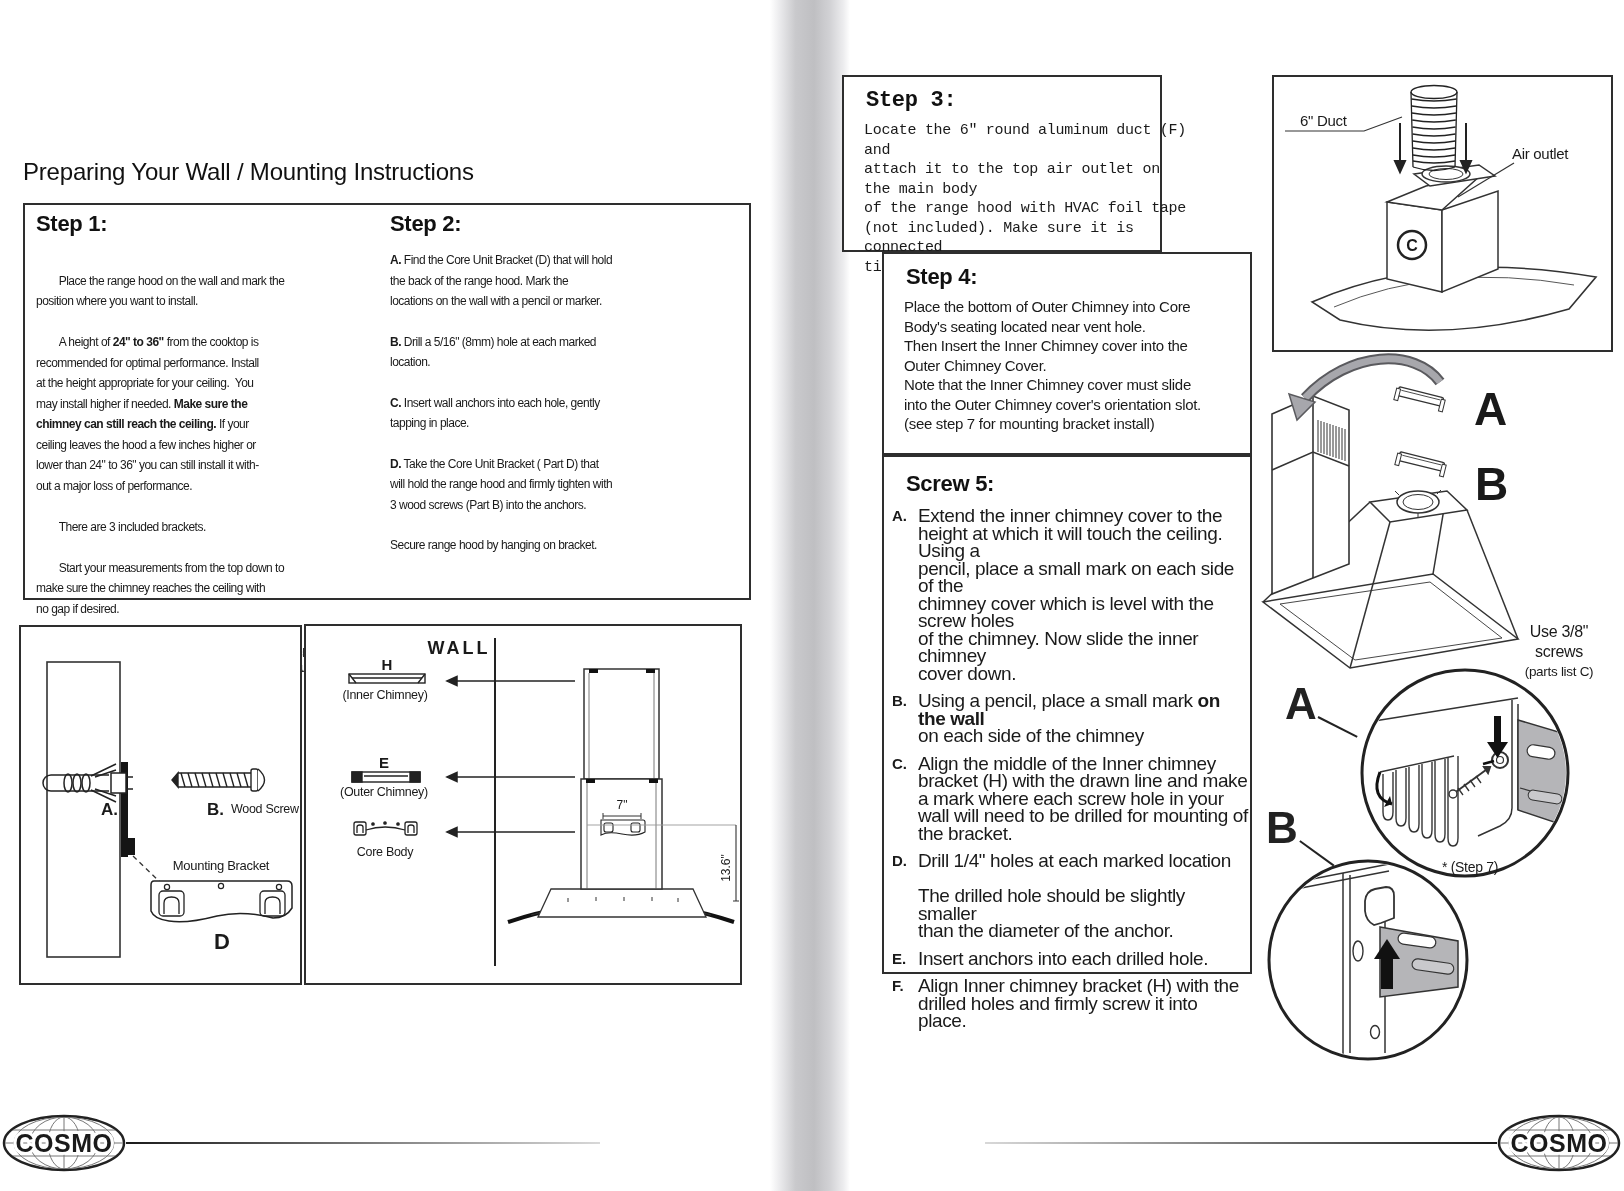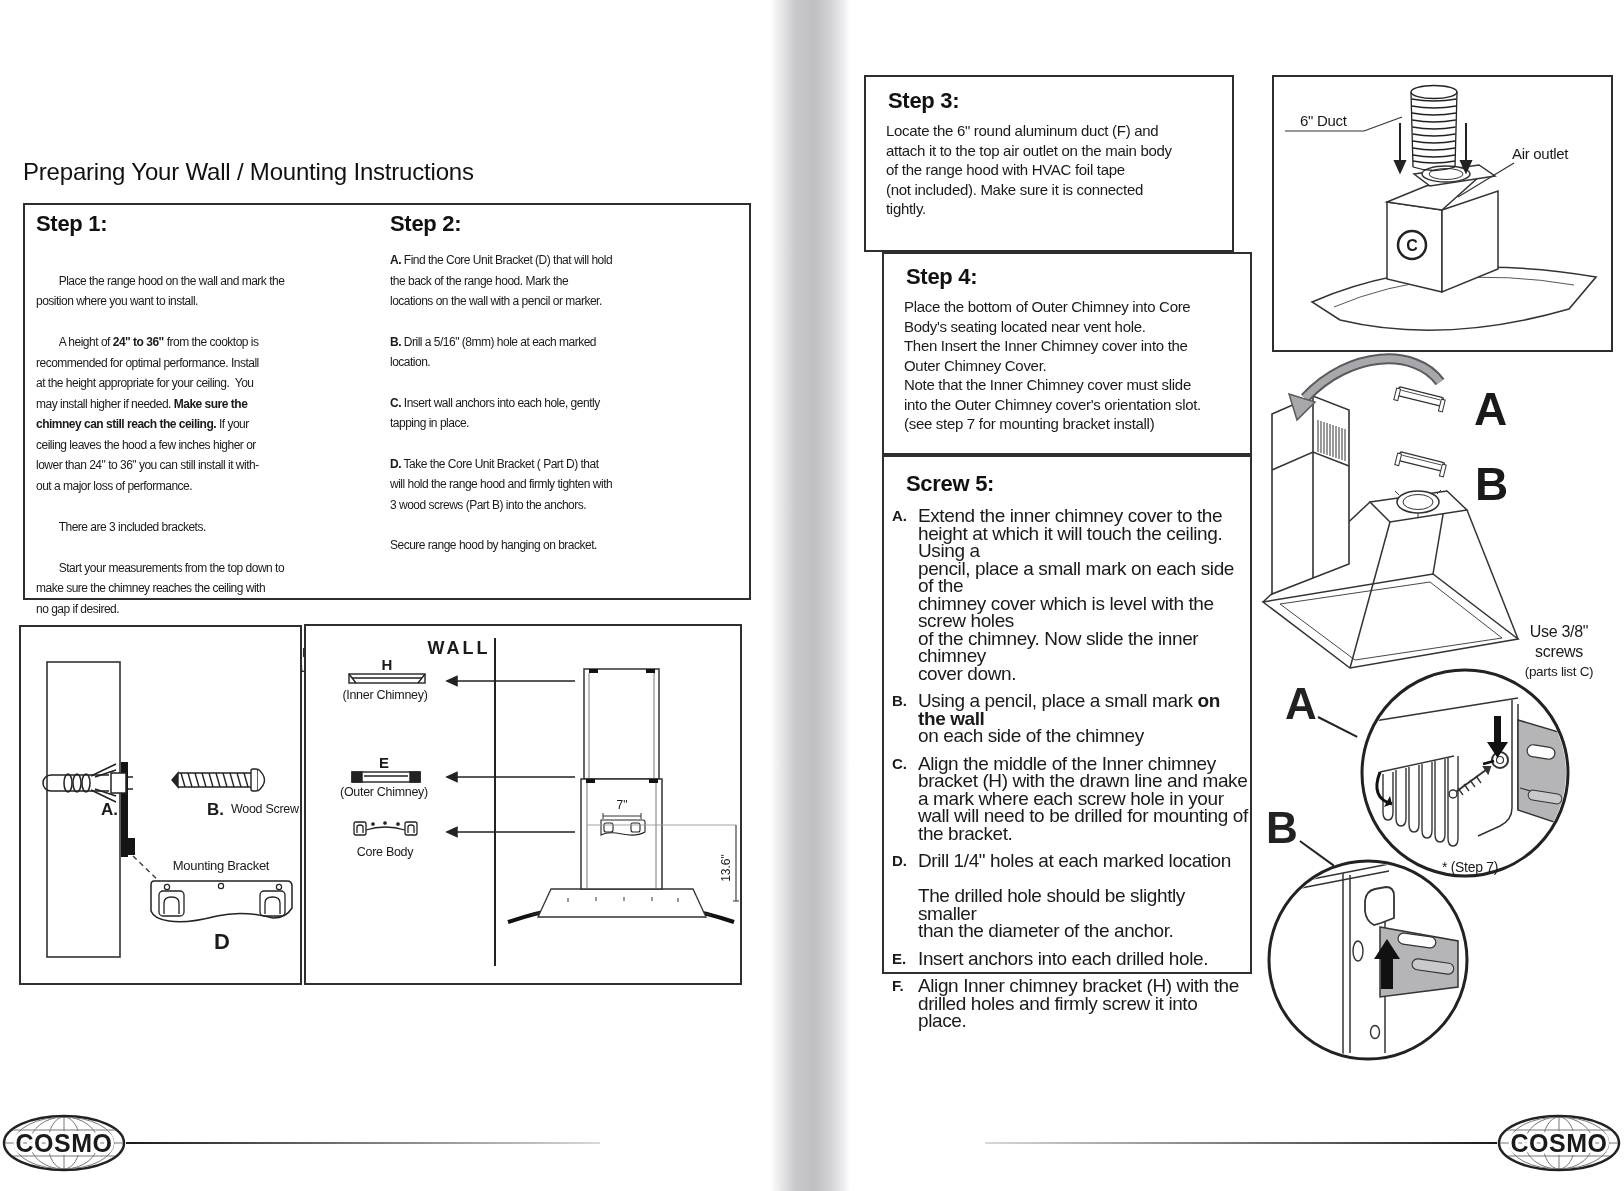--- a/index.html
+++ b/index.html
@@ -198,21 +198,21 @@
           <rect x="325" y="197" width="9" height="9" rx="2" fill="none"></rect>
         </g>
 
         <path d="M281,199 L430,199" stroke="#999" stroke-width="0.9"></path>
         <path d="M430,199 L430,275 M427,275 L433,275" stroke="#333" stroke-width="1.1"></path>
         <text x="424" y="242" font-size="12" text-anchor="middle" transform="rotate(-90 424 242)">13.6"</text>
       </g>
     </svg>
   </div>
 
-  <div class="box" style="left:864px;top:75px;width:370px;height:177px;">
+  <div class="box" style="left:842px;top:75px;width:320px;height:177px;font-family:Liberation Mono, monospace;">
     <div class="step-heading" style="position:absolute;left:22px;top:11px;">Step 3:</div>
     <div class="abs" style="left:20px;top:44px;width:330px;font-size:15px;line-height:19.5px;letter-spacing:-0.3px;white-space:pre-wrap;">Locate the 6" round aluminum duct (F) and
 attach it to the top air outlet on the main body
 of the range hood with HVAC foil tape
 (not included). Make sure it is connected
 tightly.</div>
   </div>
 
   <div class="box" style="left:882px;top:252px;width:370px;height:203px;">
     <div class="step-heading" style="position:absolute;left:22px;top:10px;text-align:center;">Step 4:</div>

